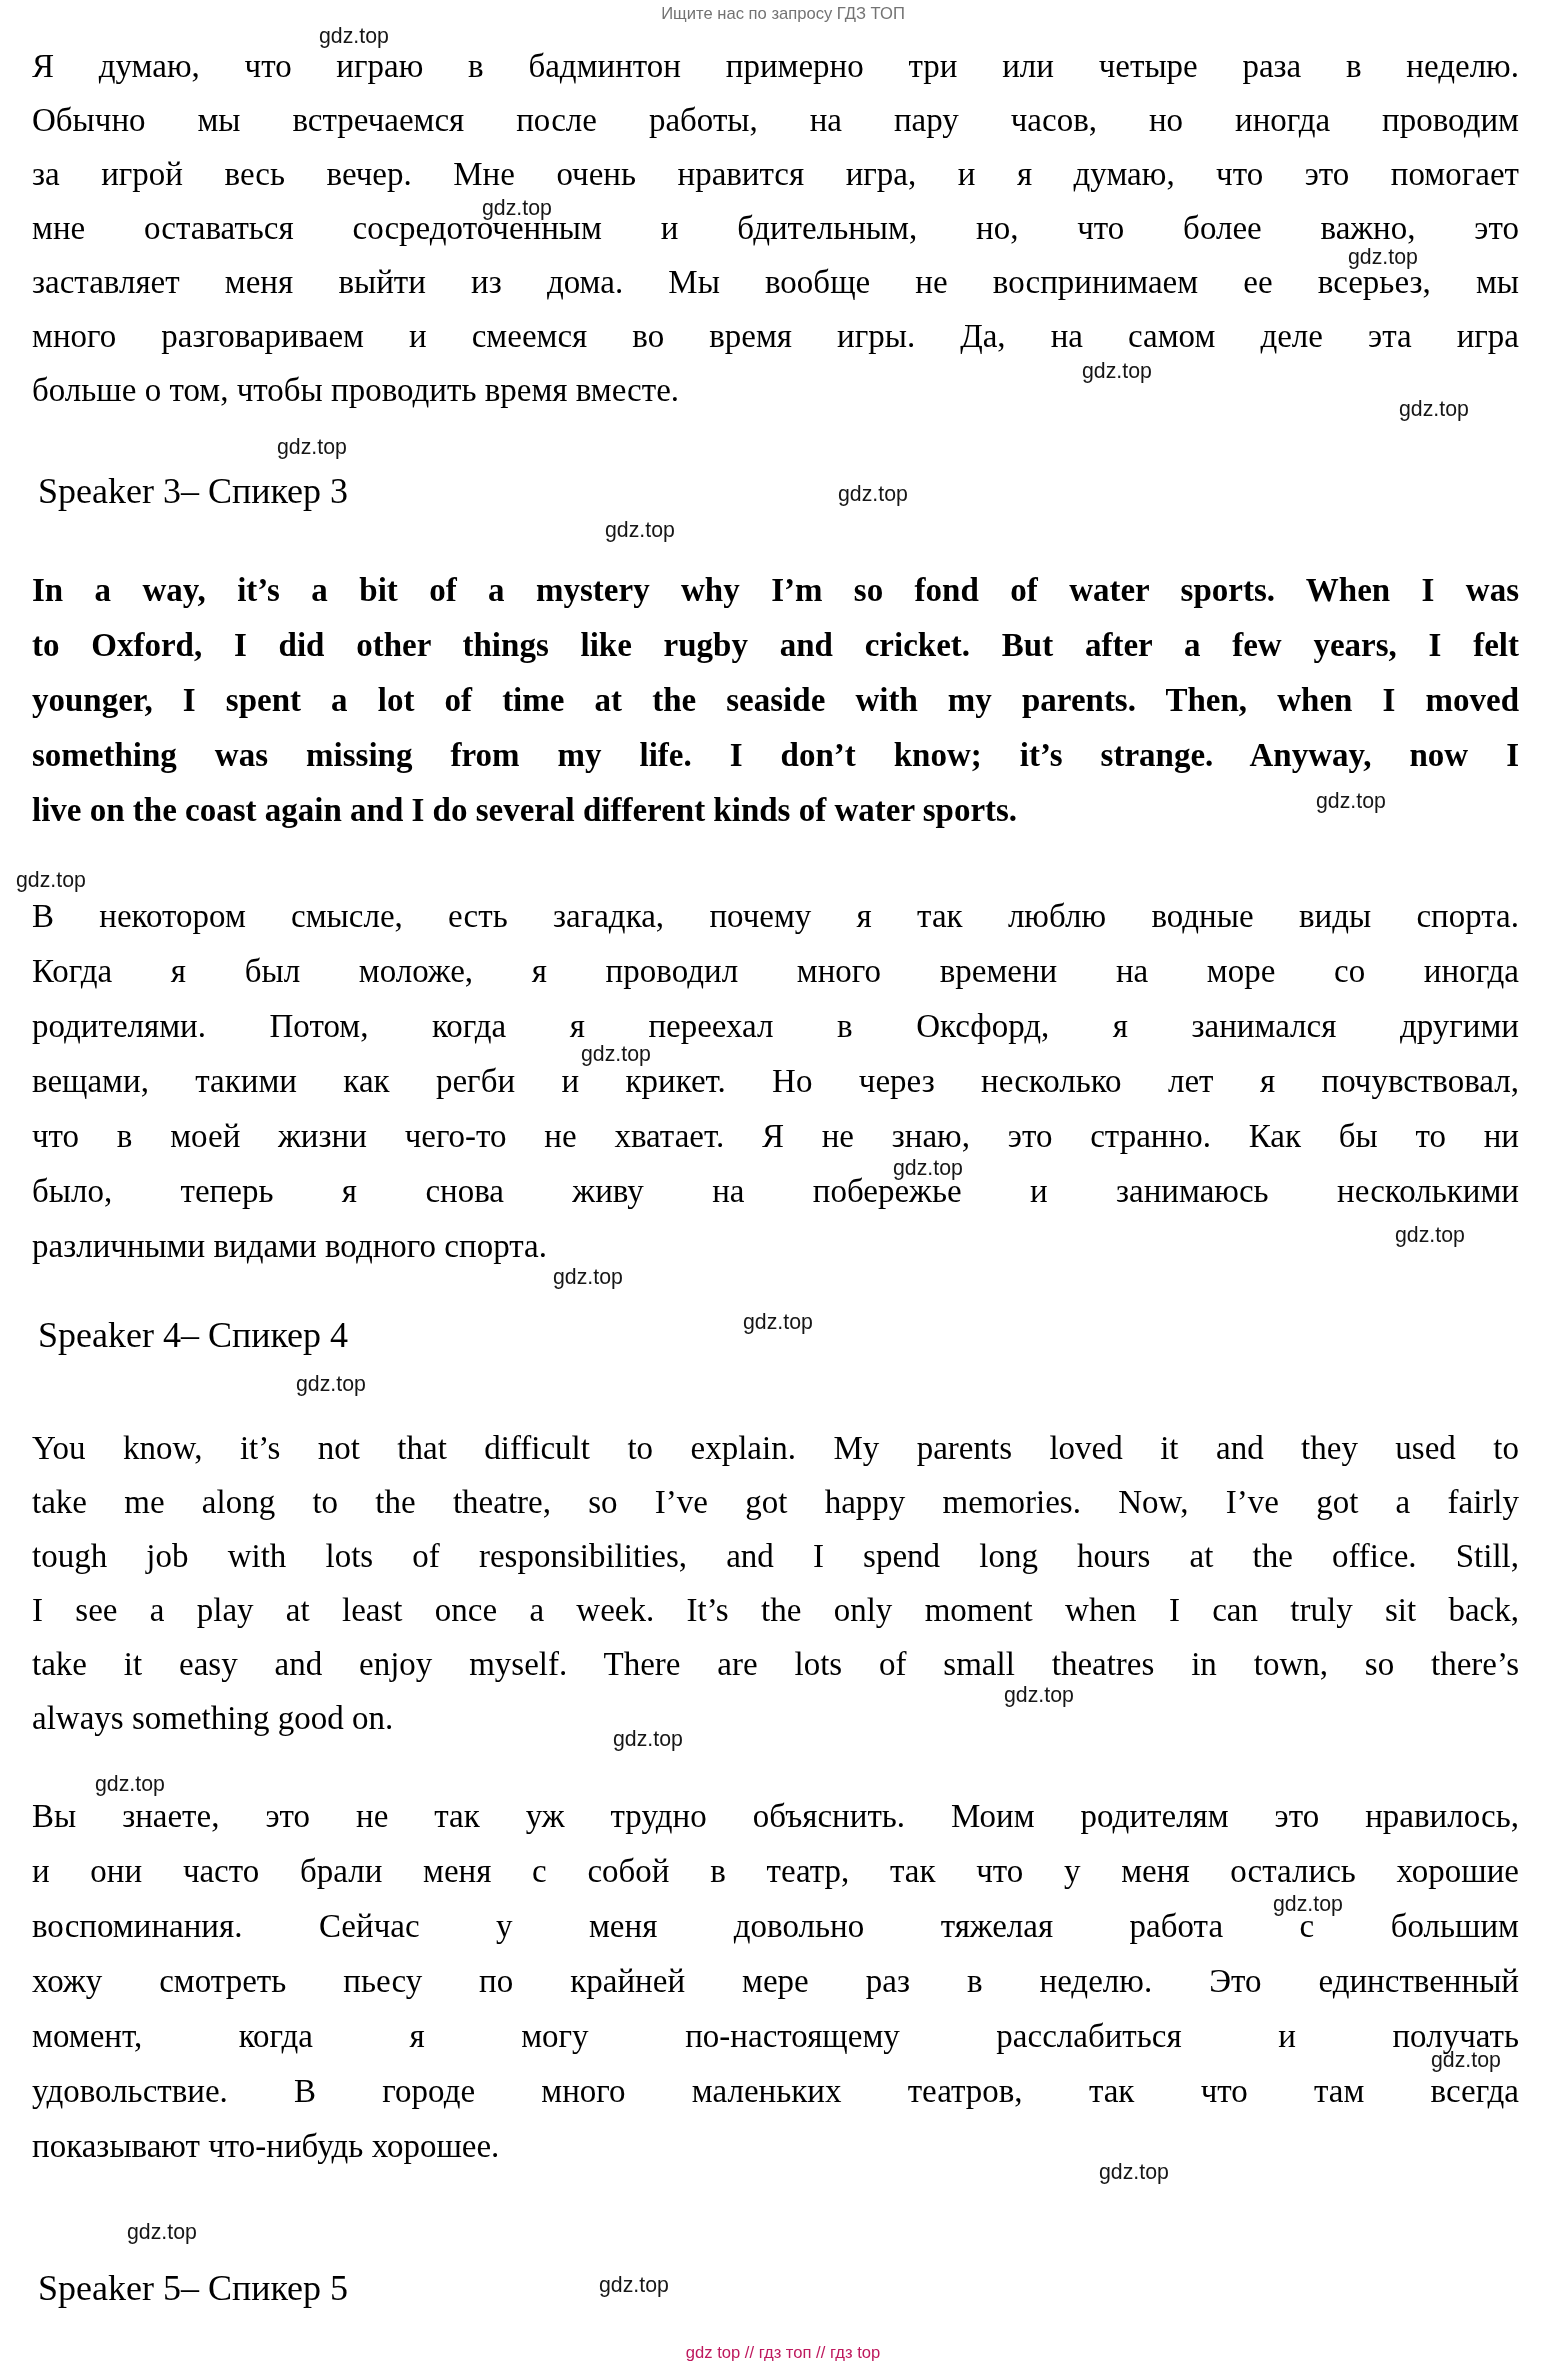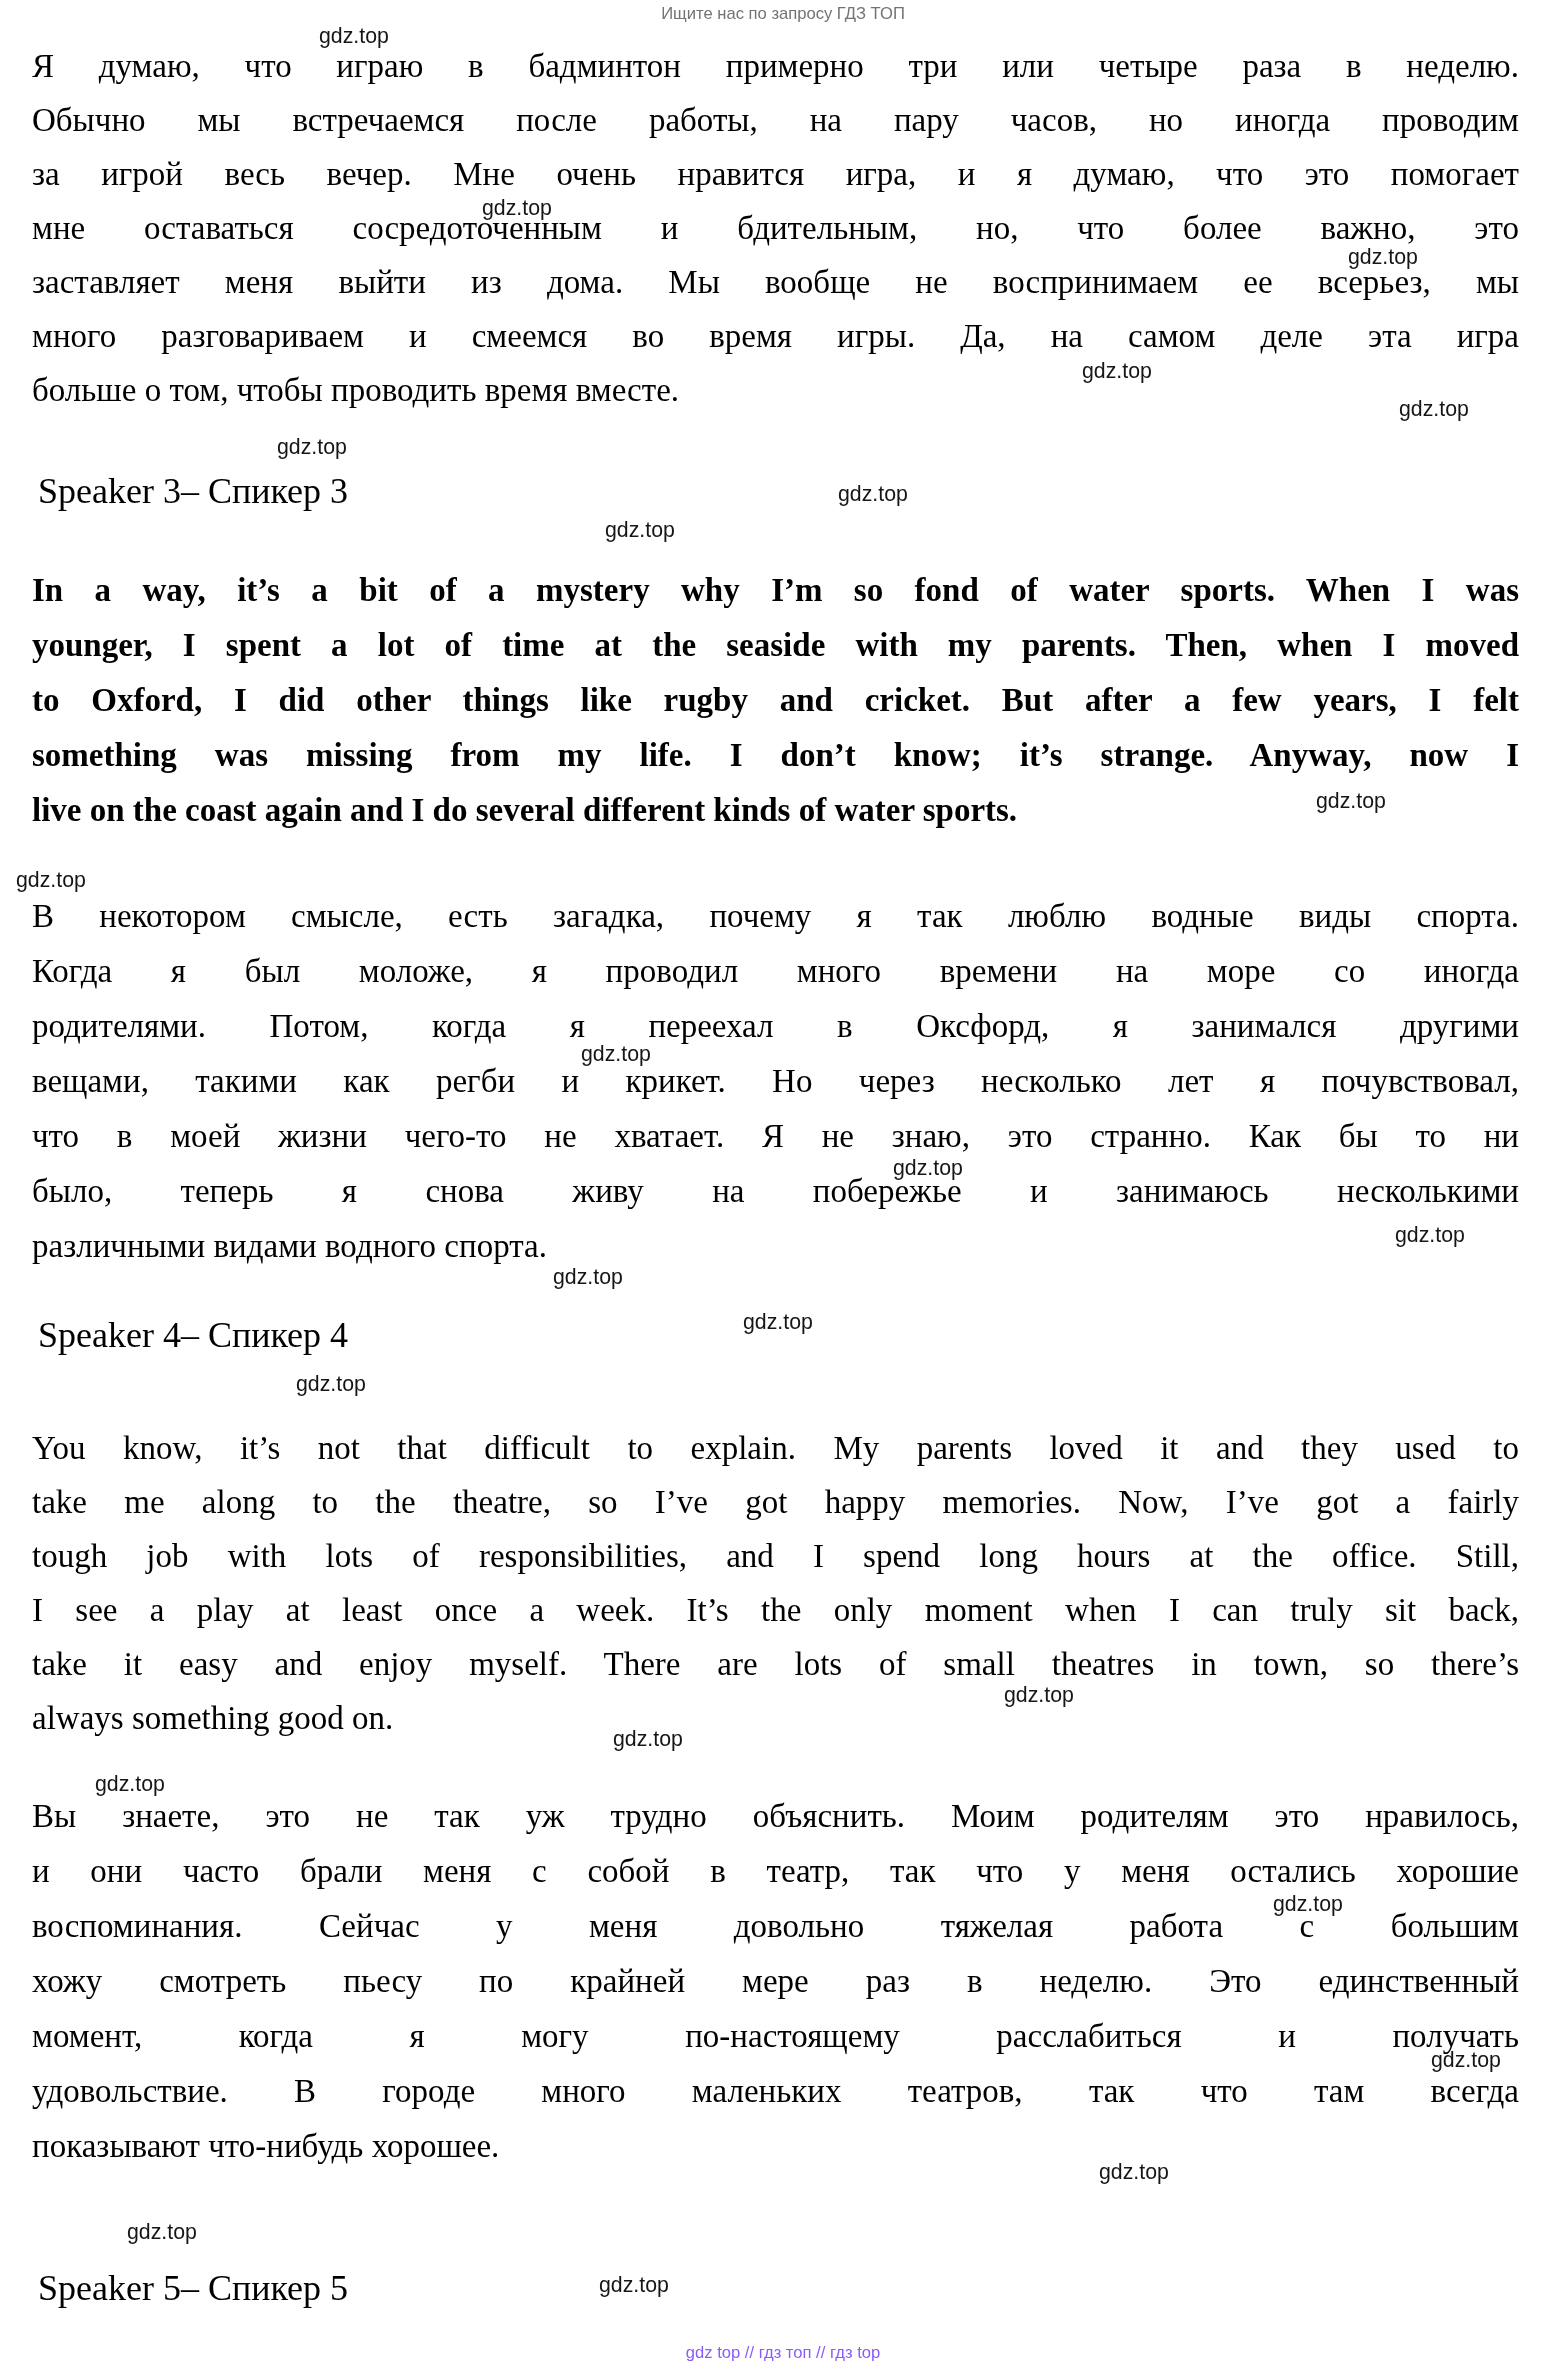--- a/index.html
+++ b/index.html
@@ -35,21 +35,21 @@
   .wm {
     position:absolute;
     font-family:"Liberation Sans", sans-serif;
     font-size:21.3px; line-height:21.3px; color:#161616;
     white-space:nowrap;
   }
   .footer {
     position:absolute; top:2343px; left:0; width:100%;
     text-align:center;
     font-family:"Liberation Sans", sans-serif;
-    font-size:16.6px; color:#8b5cf6;
+    font-size:16.6px; color:#be185d;
   }
 </style>
 </head>
 <body>
 
 <div class="promo">Ищите нас по запросу ГДЗ ТОП</div>
 
 <div id="watermark-layer">
     <span class="wm" style="left: 319px; top: 26px;">gdz.top</span>
     <span class="wm" style="left: 482px; top: 198px;">gdz.top</span>
@@ -84,22 +84,22 @@
   <div class="ln">мне оставаться сосредоточенным и бдительным, но, что более важно, это</div>
   <div class="ln">заставляет меня выйти из дома. Мы вообще не воспринимаем ее всерьез, мы</div>
   <div class="ln">много разговариваем и смеемся во время игры. Да, на самом деле эта игра</div>
   <div class="ln last">больше о том, чтобы проводить время вместе.</div>
 </div>
 
 <div class="h" style="top:471px;">Speaker 3– Спикер 3</div>
 
 <div class="para" style="top:563px;font-weight:bold; --lh:55px;">
   <div class="ln">In a way, it’s a bit of a mystery why I’m so fond of water sports. When I was</div>
+  <div class="ln">to Oxford, I did other things like rugby and cricket. But after a few years, I felt</div>
   <div class="ln">younger, I spent a lot of time at the seaside with my parents. Then, when I moved</div>
-  <div class="ln">to Oxford, I did other things like rugby and cricket. But after a few years, I felt</div>
   <div class="ln">something was missing from my life. I don’t know; it’s strange. Anyway, now I</div>
   <div class="ln last">live on the coast again and I do several different kinds of water sports.</div>
 </div>
 
 <div class="para" style="top:889px; --lh:55px;">
   <div class="ln">В некотором смысле, есть загадка, почему я так люблю водные виды спорта.</div>
   <div class="ln">Когда я был моложе, я проводил много времени на море со иногда</div>
   <div class="ln">родителями. Потом, когда я переехал в Оксфорд, я занимался другими</div>
   <div class="ln">вещами, такими как регби и крикет. Но через несколько лет я почувствовал,</div>
   <div class="ln">что в моей жизни чего-то не хватает. Я не знаю, это странно. Как бы то ни</div>

